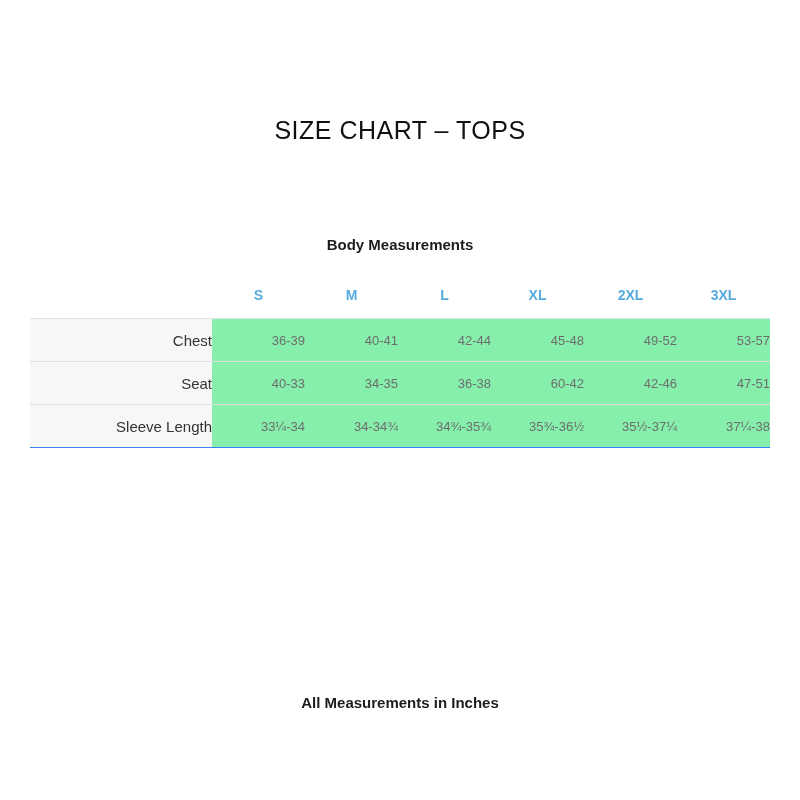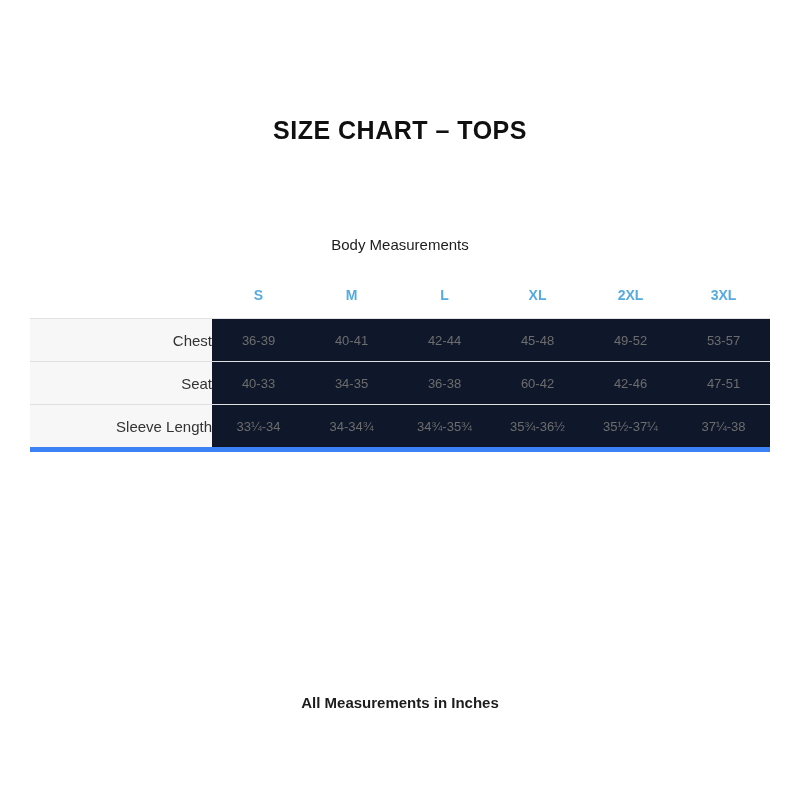--- a/index.html
+++ b/index.html
@@ -33,33 +33,33 @@
     letter-spacing: 0;
     margin-right: 1px;
   }
   .title {
     position: absolute;
     top: 116px;
     left: 0;
     width: 100%;
     text-align: center;
     font-size: 25px;
-    font-weight: 700;
+    font-weight: 400;
     letter-spacing: 0.5px;
     color: #101010;
     margin: 0;
   }
   .caption {
     position: absolute;
     top: 236px;
     left: 0;
     width: 100%;
     text-align: center;
     font-size: 15px;
-    font-weight: 400;
+    font-weight: 700;
     color: #1c1c1c;
   }
   table.size-table {
     position: absolute;
     top: 272px;
     left: 30px;
     width: 740px;
     border-collapse: collapse;
     table-layout: fixed;
   }
@@ -75,36 +75,37 @@
     height: 46px;
     font-size: 14px;
     font-weight: 600;
     color: #55abdf;
     border-bottom: 1px solid #e2e2e2;
   }
   table.size-table tbody tr {
     border-bottom: 1px solid #e0e0e0;
   }
   table.size-table tbody tr:last-child {
-    border-bottom: 5px solid #3b82f6;
+    border-bottom: 1px solid #3b82f6;
   }
   table.size-table tbody th.row-label {
     height: 42px;
     text-align: right;
     padding-left: 7px;
     font-size: 15px;
     font-weight: 400;
     color: #333333;
     background: #f7f7f7;
   }
   table.size-table tbody td.size-cell {
     font-size: 13px;
     font-weight: 400;
     color: #6d6d6d;
-    background: #0f172a;
+    background: #86efac;
+    text-align: right;
   }
   .footer-note {
     position: absolute;
     top: 694px;
     left: 0;
     width: 100%;
     text-align: center;
     font-size: 15px;
     font-weight: 600;
     color: #1c1c1c;

